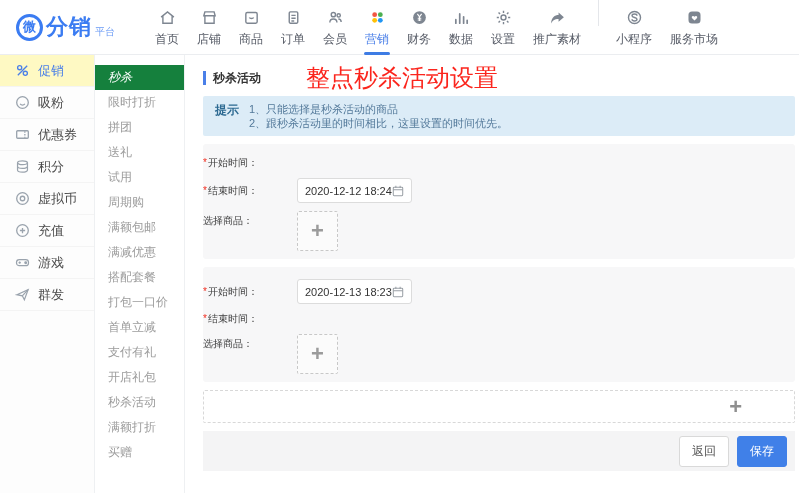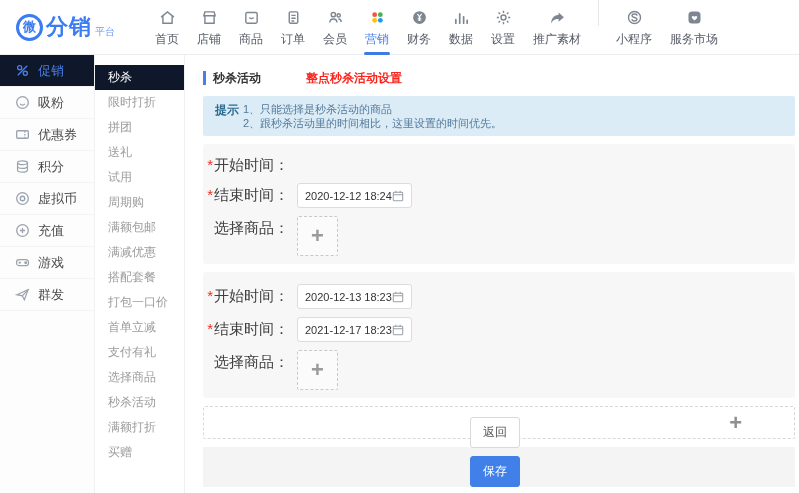--- a/index.html
+++ b/index.html
@@ -25,65 +25,65 @@
   .nav-item.active::after { content:""; position:absolute; bottom:0; left:50%; transform:translateX(-50%);
                             width:26px; height:3px; background:#3e7ce4; border-radius:2px; }
   .nav-divider { width:1px; height:26px; background:#e4e6ea; margin:0 8px; }
 
   
   .sidebar { position:absolute; top:55px; left:0; width:95px; height:438px; background:#fdfdfd;
              border-right:1px solid #eef0f2; }
   .side-item { height:32px; display:flex; align-items:center; padding-left:15px; gap:8px;
                font-size:13px; color:#4c4c4c; border-bottom:1px solid #f4f4f4; cursor:pointer; }
   .side-item .sicon { color:#9aa3ad; display:flex; }
-  .side-item.active { color:#4a7fe8; background:#0f172a; }
+  .side-item.active { color:#4a7fe8; background:#fef9c3; }
   .side-item.active .sicon { color:#4a7fe8; }
 
   .submenu { position:absolute; top:55px; left:95px; width:90px; height:438px; background:#fff;
              border-right:1px solid #eef0f2; padding-top:10px; }
   .sub-item { height:25px; line-height:25px; padding-left:13px; font-size:12px; color:#9c9c9c;
               cursor:pointer; white-space:nowrap; }
-  .sub-item.active { background:#0f172a; color:#fff; }
+  .sub-item.active { background:#15803d; color:#fff;font-style:italic; }
 
   
   .content { position:absolute; top:55px; left:185px; width:614px; height:438px; background:#fff;
              padding:13px 4px 0 18px; overflow:hidden; }
   .title-row { display:flex; align-items:center; height:20px; }
   .title-bar { width:3px; height:14px; background:#4a7fe8; margin-right:7px; }
   .title-row h2 { font-size:12px; color:#333; font-weight:bold; }
-  .red-note { margin-left:45px; font-size:12px; font-weight:bold; color:#fb251d; }
+  .red-note { margin-left:45px; font-size:24px; font-weight:normal; color:#fb251d; }
 
   .tip { margin-top:8px; background:#dcecf7; border-radius:2px; padding:6px 12px; display:flex;
-         gap:4px; height:40px; }
+         gap:10px; height:40px; }
   .tip b { font-size:12px; color:#2d6a92; line-height:14px; padding-top:1px; }
   .tip-lines div { font-size:11px; color:#53799a; line-height:14px; }
 
   .group { margin-top:8px; background:#f7f7f8; border-radius:3px; padding:12px 0 8px 0; }
   .frow { display:flex; align-items:center; margin-bottom:8px; }
-  .frow label { width:86px; text-align:right; font-size:15px; color:#404040; flex:none; }
+  .frow label { width:86px; font-size:10px; color:#404040; flex:none; }
   .req { color:#f22c1e; font-style:normal; margin-right:1px; }
   .dinput { margin-left:8px; width:115px; height:25px; background:#fff; border:1px solid #dcdcdc;
             border-radius:3px; display:flex; align-items:center; justify-content:space-between;
             padding:0 7px; cursor:pointer; }
   .dinput .dval { font-size:11px; color:#333; white-space:nowrap; }
   .dinput .cal { color:#9aa0a6; display:flex; }
   .frow.goods { align-items:flex-start; margin-bottom:0; }
   .frow.goods label { padding-top:3px; }
   .goods-add { margin-left:8px; width:41px; height:40px; border:1px dashed #c8c8c8; border-radius:2px;
                background:#fbfbfb; display:flex; align-items:center; justify-content:center;
                cursor:pointer; }
   .goods-add span { font-size:22px; font-weight:bold; color:#9b9b9b; line-height:1; }
 
   .add-row { margin-top:8px; height:33px; border:1px dashed #d8d8d8; border-radius:2px; background:#fff;
              display:flex; align-items:center; justify-content:flex-end; padding-right:52px;
              cursor:pointer; }
   .add-row .plus { font-size:22px; font-weight:bold; color:#8f8f8f; line-height:1; }
 
   .foot { margin-top:8px; height:40px; background:#f4f4f5; display:flex; align-items:center;
-          justify-content:flex-end; gap:8px; padding-right:8px;flex-direction:column; }
+          justify-content:flex-end; gap:8px; padding-right:8px; }
   .btn-back { background:#fff; border:1px solid #d9d9d9; border-radius:3px; color:#555;
               font-size:12px; padding:6px 12px; cursor:pointer; font-family:inherit; }
   .btn-save { background:#4080e8; border:1px solid #4080e8; border-radius:3px; color:#ffffff;
               font-size:12px; padding:6px 12px; cursor:pointer; font-family:inherit; }
   svg { display:block; }
 </style>
 </head>
 <body>
 
 <div id="app">
@@ -292,21 +292,21 @@
     <div class="sub-item">拼团</div>
     <div class="sub-item">送礼</div>
     <div class="sub-item">试用</div>
     <div class="sub-item">周期购</div>
     <div class="sub-item">满额包邮</div>
     <div class="sub-item">满减优惠</div>
     <div class="sub-item">搭配套餐</div>
     <div class="sub-item">打包一口价</div>
     <div class="sub-item">首单立减</div>
     <div class="sub-item">支付有礼</div>
-    <div class="sub-item">选择商品</div>
+    <div class="sub-item">开店礼包</div>
     <div class="sub-item">秒杀活动</div>
     <div class="sub-item">满额打折</div>
     <div class="sub-item">买赠</div>
   </aside>
 
   <main class="content">
 
     <div class="title-row">
       <span class="title-bar"></span>
       <h2>秒杀活动</h2>
@@ -353,29 +353,20 @@
           <span class="cal">
             <svg width="12" height="12" viewBox="0 0 14 14" fill="none" stroke="currentColor" stroke-width="1.2">
                 <rect x="1.5" y="2.5" width="11" height="10" rx="1"></rect>
                 <path d="M1.5 5.5h11M4.5 1v2.5M9.5 1v2.5"></path>
               </svg>
           </span>
         </div>
       </div>
       <div class="frow">
         <label><i class="req">*</i><span>结束时间：</span></label>
-        <div class="dinput">
-          <span class="dval">2021-12-17 18:23</span>
-          <span class="cal">
-            <svg width="12" height="12" viewBox="0 0 14 14" fill="none" stroke="currentColor" stroke-width="1.2">
-                <rect x="1.5" y="2.5" width="11" height="10" rx="1"></rect>
-                <path d="M1.5 5.5h11M4.5 1v2.5M9.5 1v2.5"></path>
-              </svg>
-          </span>
-        </div>
       </div>
       <div class="frow goods">
         <label class="plain"><span>选择商品：</span></label>
         <div class="goods-add">
           <span>+</span>
         </div>
       </div>
     </section>
 
     <div class="add-row">

